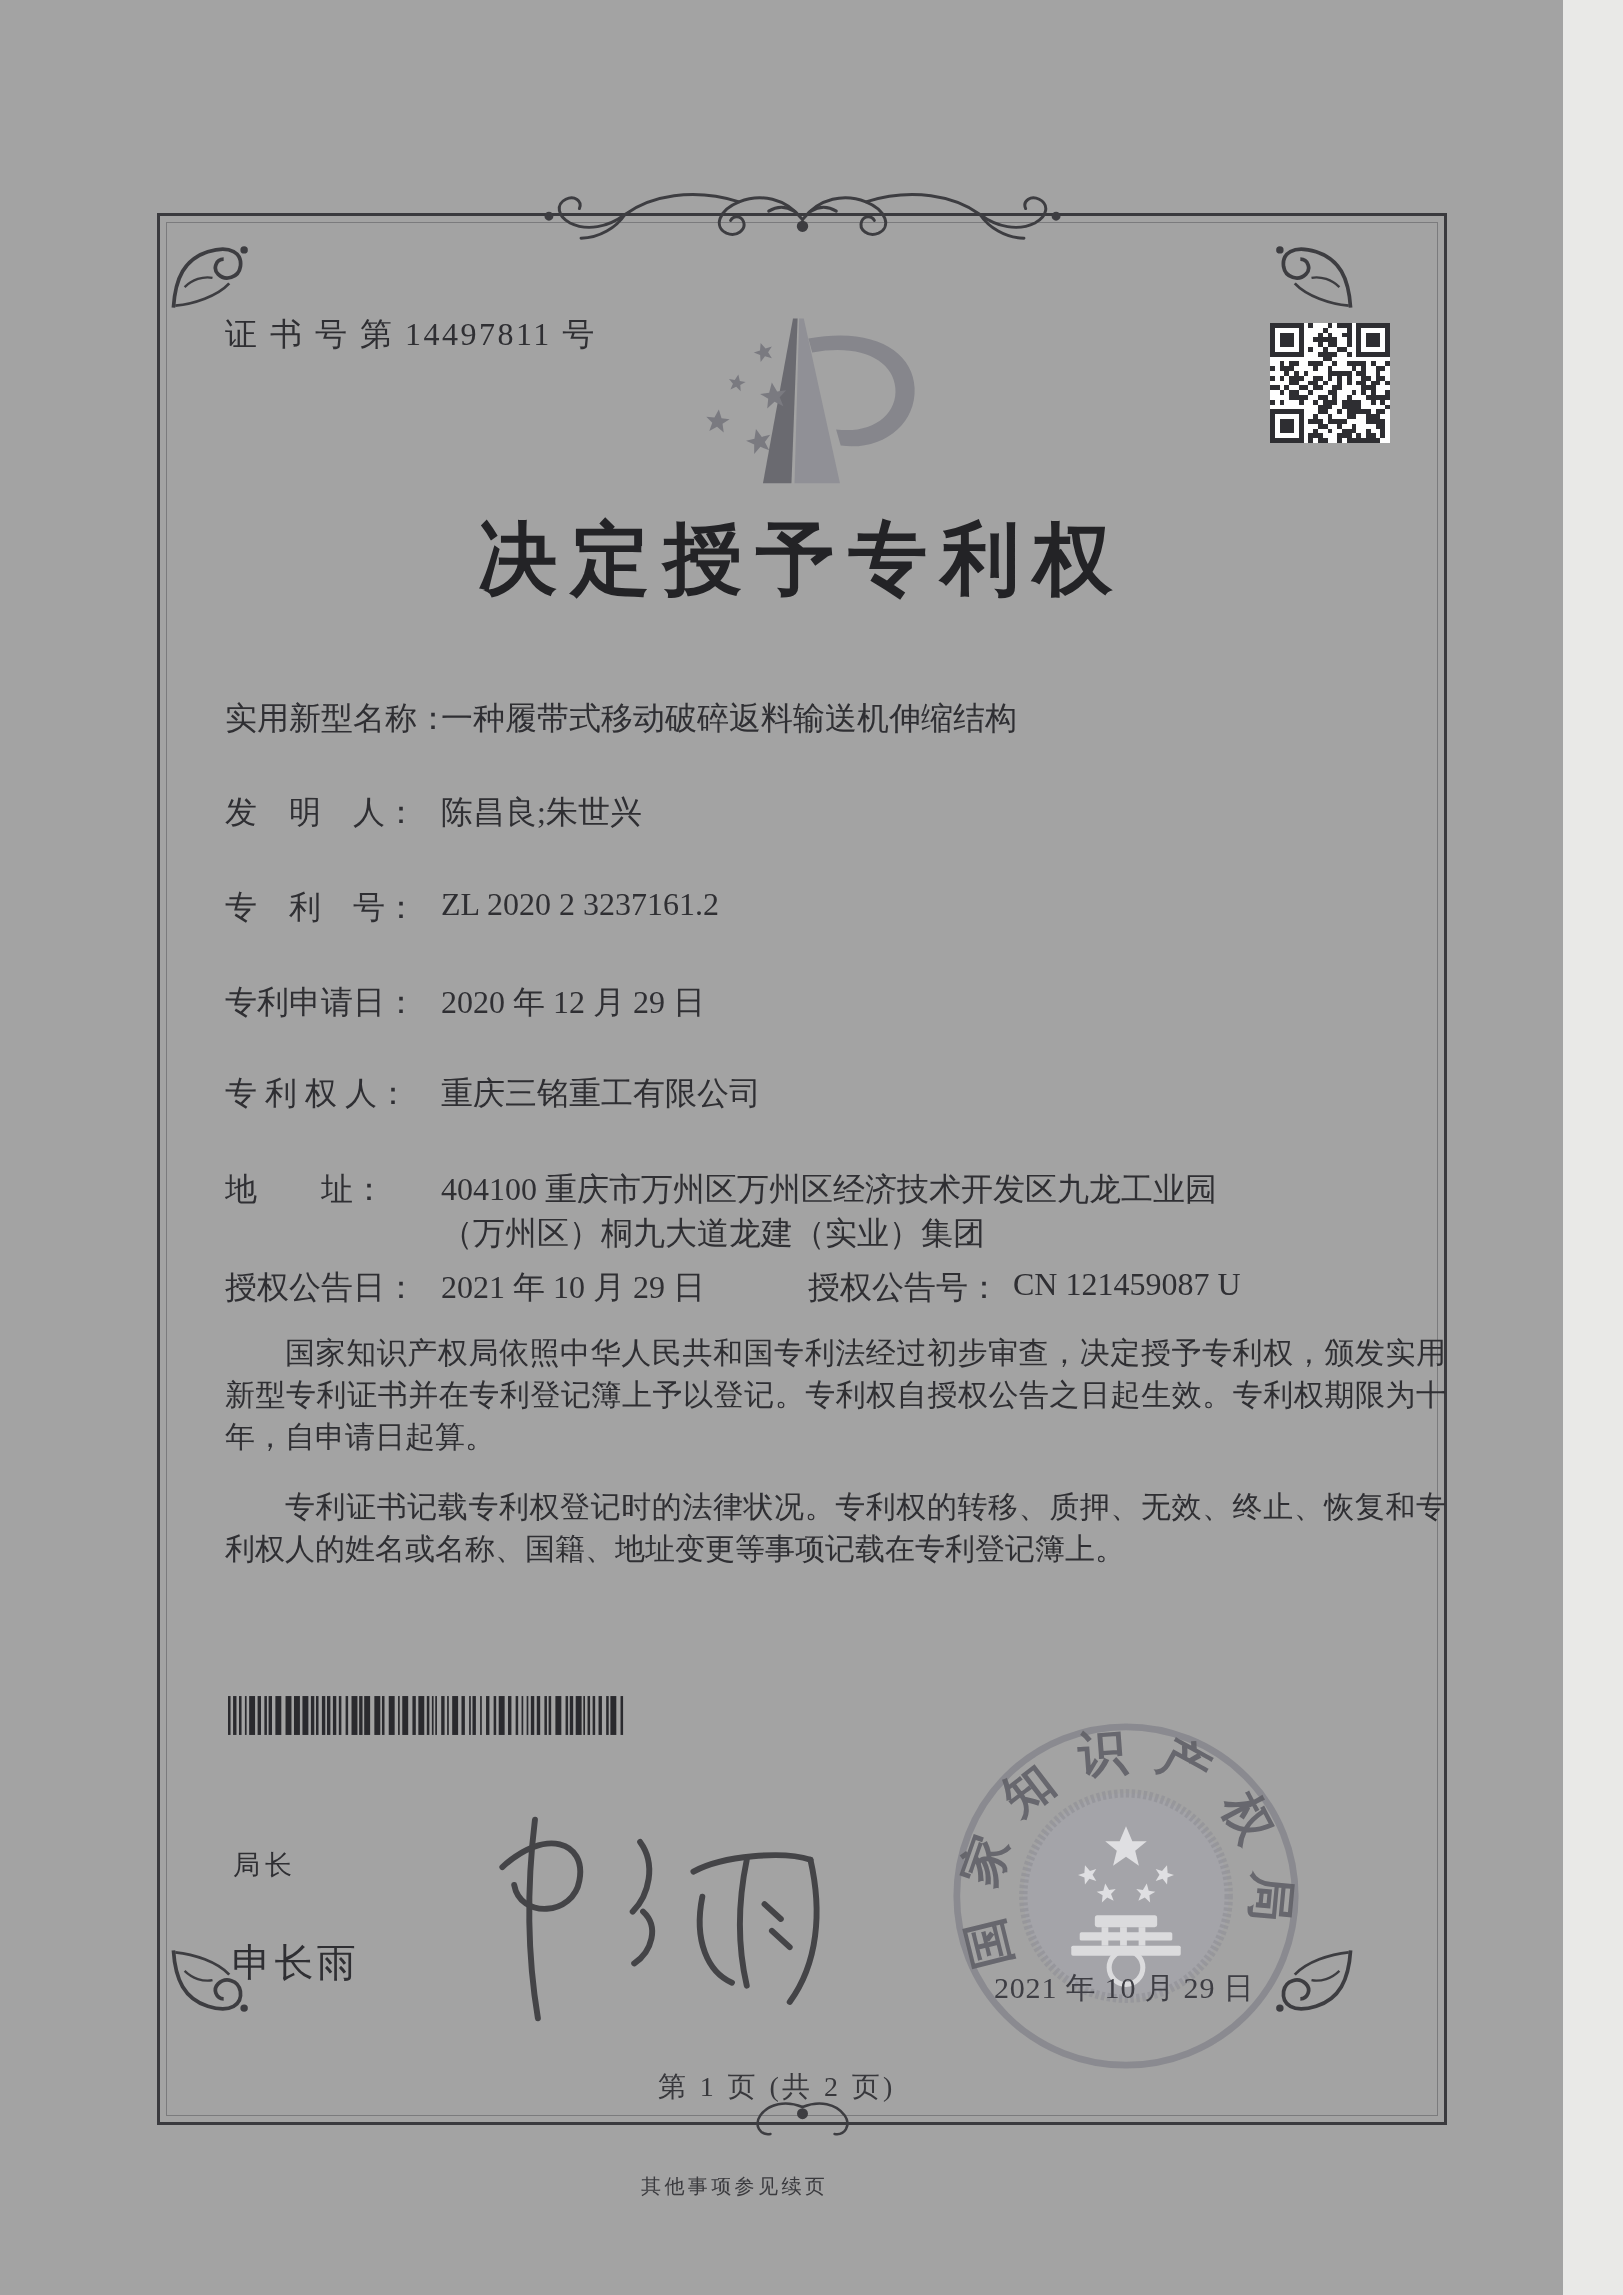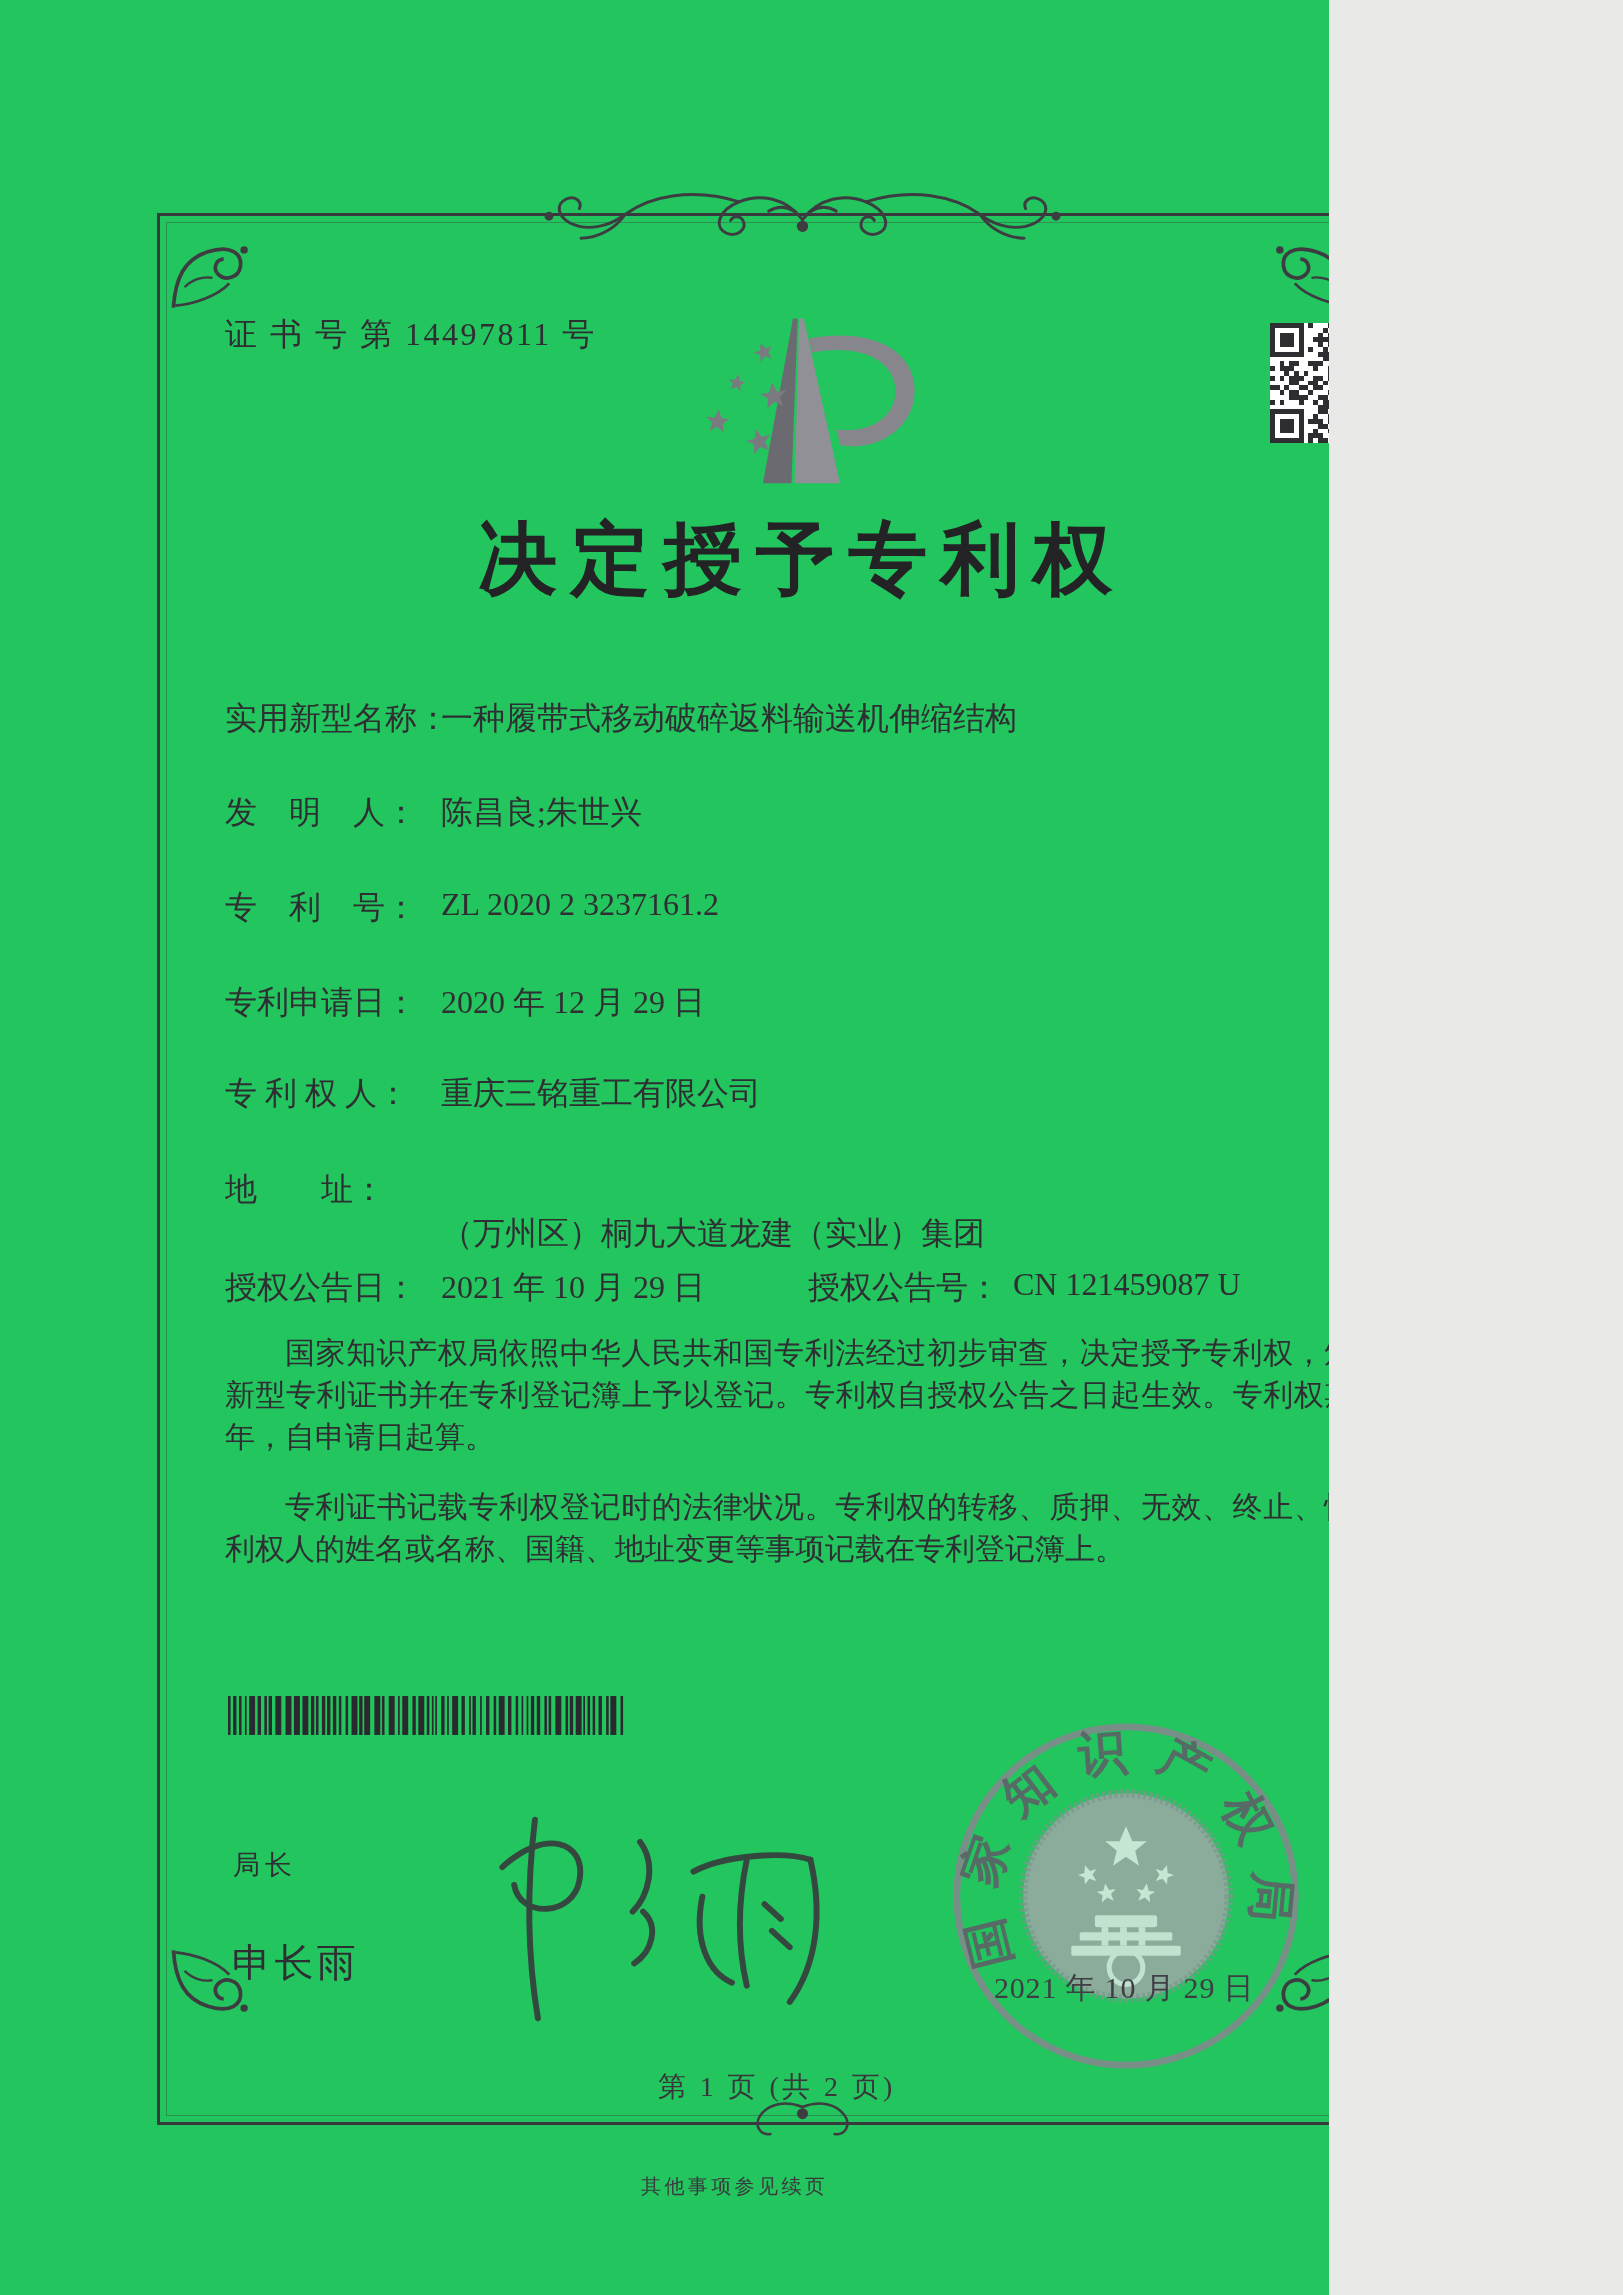--- a/index.html
+++ b/index.html
@@ -1,16 +1,16 @@
 <!DOCTYPE html>
 <html style="font-size:13.5px"><head>
 <meta charset="utf-8">
 <style>
   html,body{margin:0;padding:0;background:#e9e9e7;}
-  .page{position:relative;width:1329px;height:2295px;background:#22c55e;
+  .page{position:relative;width:1563px;height:2295px;background:#a3a3a3;
         font-family:"Liberation Serif",serif;color:#333336;overflow:hidden;}
   .page *{box-sizing:border-box;}
 
   
   .frame{position:absolute;left:157px;top:213px;width:1290px;height:1912px;
          border:3.4px solid #3a3a3e;}
   .frame-inner{position:absolute;left:6px;top:6px;right:6px;bottom:6px;
          border:0.8px solid rgba(58,58,62,.38);}
   .ornament{position:absolute;color:#3d3d41;}
   .top-band{position:absolute;left:515px;top:179px;}
@@ -358,20 +358,21 @@
   <div class="lab" style="top:886px">专　利　号：</div>
   <div class="val" style="top:886px">ZL 2020 2 3237161.2</div>
 
   <div class="lab" style="top:981px">专利申请日：</div>
   <div class="val" style="top:981px">2020 年 12 月 29 日</div>
 
   <div class="lab" style="top:1072px">专 利 权 人：</div>
   <div class="val" style="top:1072px">重庆三铭重工有限公司</div>
 
   <div class="lab" style="top:1168px">地　　址：</div>
+  <div class="val" style="top:1168px">404100 重庆市万州区万州区经济技术开发区九龙工业园</div>
   <div class="val" style="top:1212px">（万州区）桐九大道龙建（实业）集团</div>
 
   <div class="lab" style="top:1266px">授权公告日：</div>
   <div class="val" style="top:1266px">2021 年 10 月 29 日</div>
   <div class="val2" style="top:1266px">授权公告号：</div>
   <div class="val3" style="top:1266px">CN 121459087 U</div>
 
   <div class="paras">
     <p>国家知识产权局依照中华人民共和国专利法经过初步审查，决定授予专利权，颁发实用新型专利证书并在专利登记簿上予以登记。专利权自授权公告之日起生效。专利权期限为十年，自申请日起算。</p>
     <p>专利证书记载专利权登记时的法律状况。专利权的转移、质押、无效、终止、恢复和专利权人的姓名或名称、国籍、地址变更等事项记载在专利登记簿上。</p>

